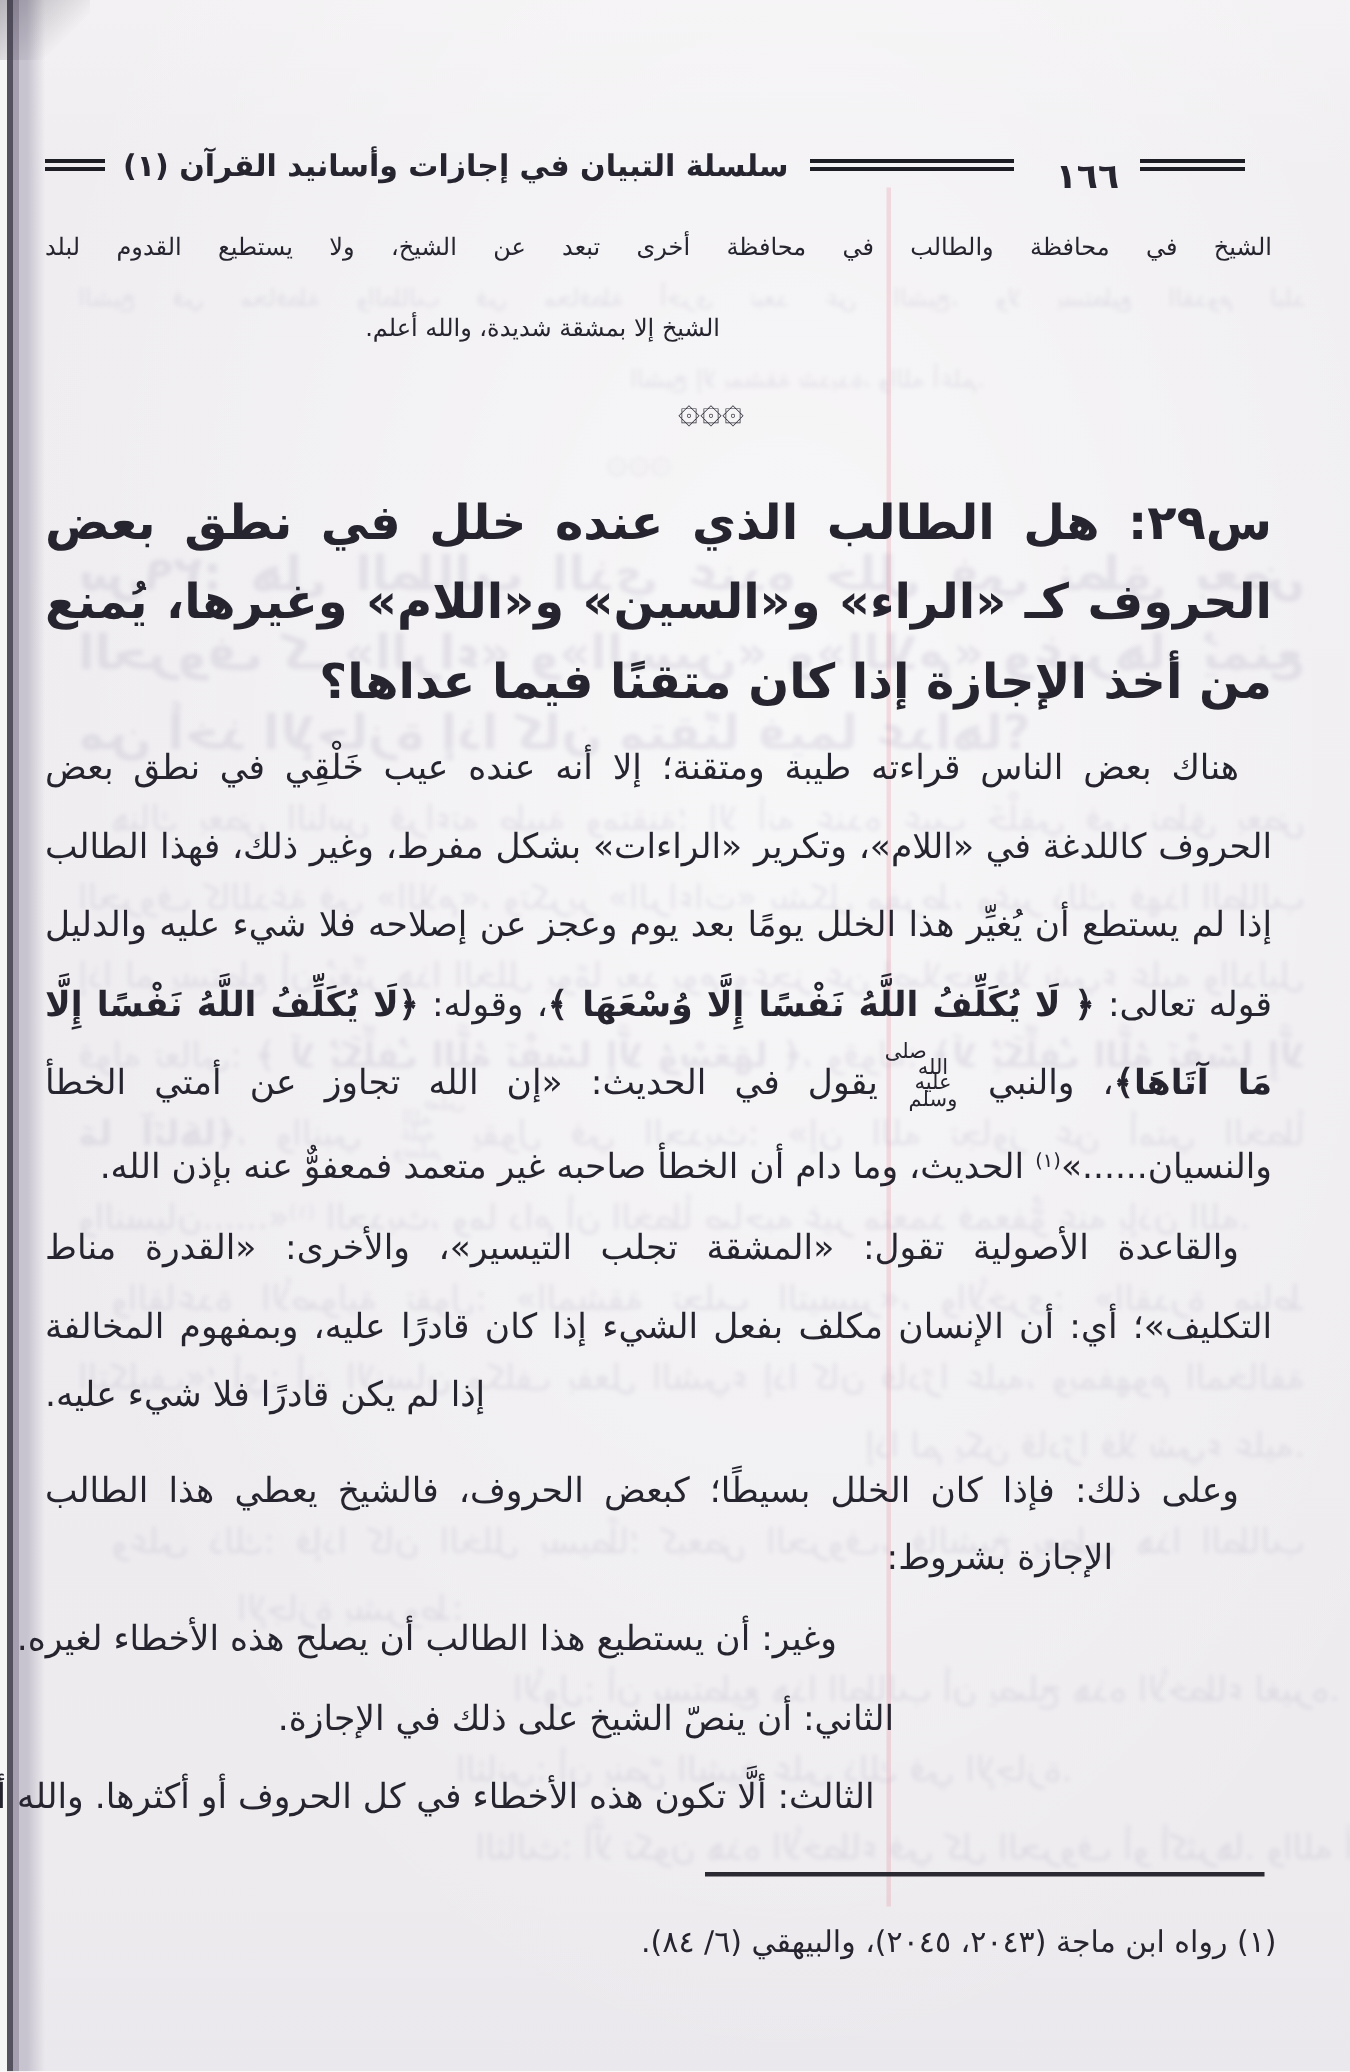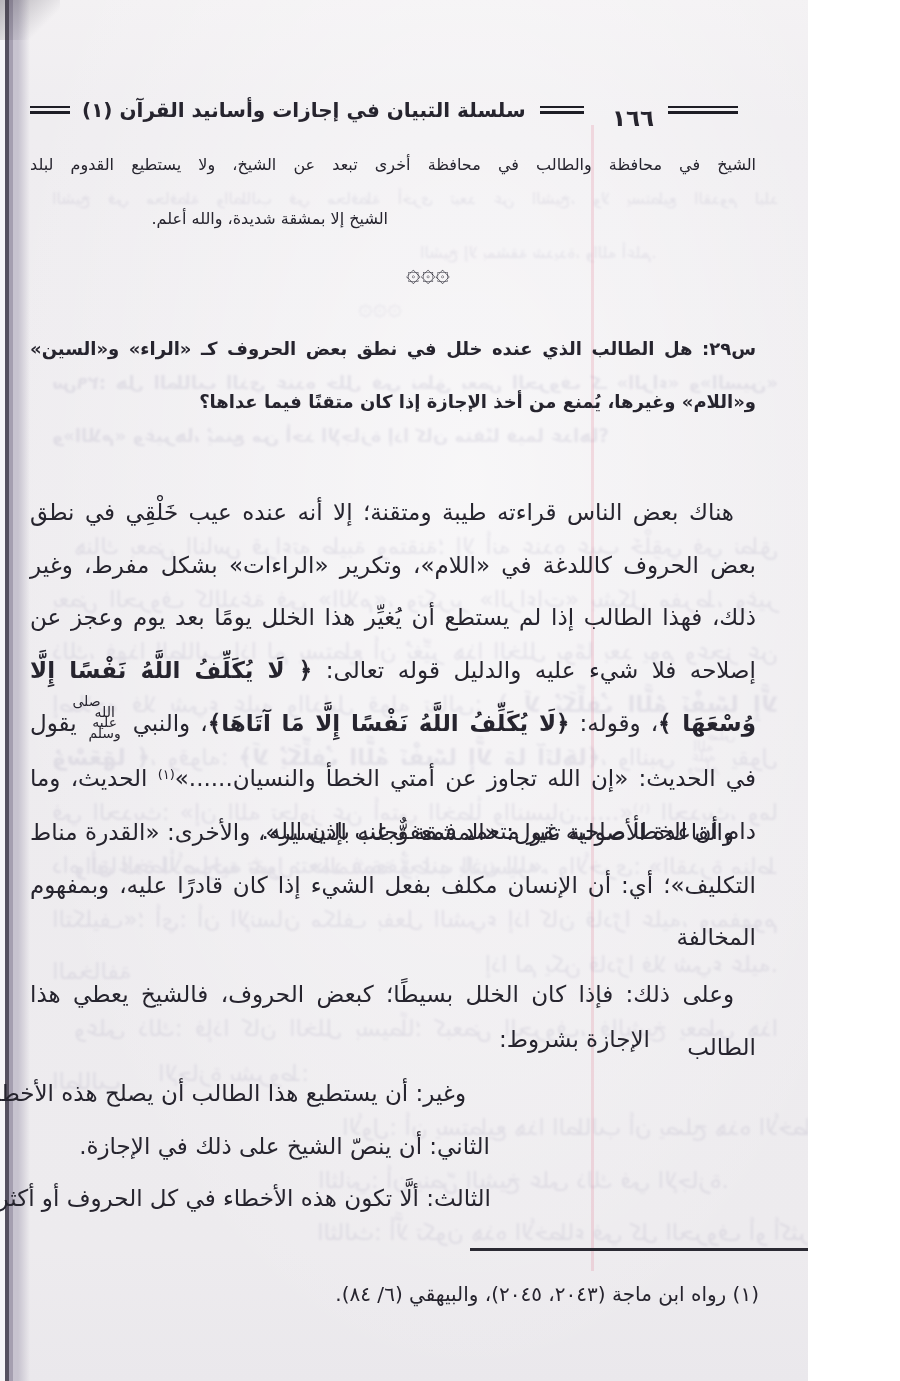--- a/index.html
+++ b/index.html
@@ -1,18 +1,18 @@
 <!DOCTYPE html>
 <html lang="ar"><head>
 <meta charset="utf-8">
 <style>
   html,body{margin:0;padding:0;}
   .page{
     position:relative;
-    width:808px;height:1381px;
+    width:900px;height:1381px;
     font-family:"DejaVu Sans",sans-serif;
     color:#26242e;
     background:
       radial-gradient(ellipse at 58% 35%, rgba(255,255,255,.55), rgba(255,255,255,0) 72%),
       linear-gradient(180deg,#f3f1f3 0,#efedf0 120px,#edebee 1250px,#eae8ec 1381px);
     overflow:hidden;
   }
   
   .edge-left{
     position:absolute;left:0;top:0;bottom:0;width:30px;
@@ -51,32 +51,32 @@
   .content p,.content h2{margin:0;}
   .bodyline{font-size:16px;line-height:34px;}
   .just-all{position:absolute;left:0;right:0;text-align:justify;text-align-last:justify;}
   .shortline{position:absolute;white-space:nowrap;}
   .cont1{top:148px;}
   .cont2{top:202px;right:368px;}
   .ornament{position:absolute;top:258px;left:0;right:0;text-align:center;
     transform:translateX(35px); 
     font-size:25px;letter-spacing:14px;color:#2d2c37;}
   .question{position:absolute;top:322px;left:0;right:0;
-    font-size:18px;font-weight:bold;line-height:53px;
+    font-size:32px;font-weight:bold;line-height:53px;
     text-align:justify;margin:0;}
   .para{position:absolute;left:0;right:0;font-size:23px;line-height:52.5px;
     text-align:justify;text-indent:22px;}
   .answer{top:486px;}
   .a2main{top:806px;text-align-last:justify;}
   .a2last{top:913px;left:0;font-size:23px;line-height:34px;}
   .a3main{top:968px;text-align-last:justify;}
   .a3last{top:1022px;right:106px;font-size:23px;line-height:34px;}
   .cond{font-size:23px;line-height:34px;}
   .c1{top:1076px;right:290px;}
-  .c2{top:1129px;right:266px;}
+  .c2{top:1129px;right:252px;}
   .c3{top:1181px;right:265px;}
   
   .run-quran{font-weight:bold;}
   .run-ref{font-size:13px;vertical-align:7px;}
   .saw{display:inline-block;width:36px;font-size:14px;line-height:10.5px;
     text-align:center;vertical-align:-7px;white-space:normal;}
   
   .fn-sep{position:absolute;left:470px;top:1248px;width:373px;height:2.5px;
     background:#2b2a33;}
   .footnote{position:absolute;top:1262px;right:33px;font-size:20px;line-height:32px;
@@ -129,20 +129,21 @@
     <p class="bodyline just-all cont1">الشيخ في محافظة والطالب في محافظة أخرى تبعد عن الشيخ، ولا يستطيع القدوم لبلد</p>
     <p class="bodyline shortline cont2">الشيخ إلا بمشقة شديدة، والله أعلم.</p>
 
     <div class="ornament">۞۞۞</div>
 
     <h2 class="question">س٢٩: هل الطالب الذي عنده خلل في نطق بعض الحروف كـ «الراء» و«السين» و«اللام» وغيرها، يُمنع من أخذ الإجازة إذا كان متقنًا فيما عداها؟</h2>
 
     <p class="para answer"><span>هناك بعض الناس قراءته طيبة ومتقنة؛ إلا أنه عنده عيب خَلْقِي في نطق بعض الحروف كاللدغة في «اللام»، وتكرير «الراءات» بشكل مفرط، وغير ذلك، فهذا الطالب إذا لم يستطع أن يُغيِّر هذا الخلل يومًا بعد يوم وعجز عن إصلاحه فلا شيء عليه والدليل قوله تعالى: </span><span class="run-quran">﴿ لَا يُكَلِّفُ اللَّهُ نَفْسًا إِلَّا وُسْعَهَا ﴾</span><span>، وقوله: </span><span class="run-quran">﴿لَا يُكَلِّفُ اللَّهُ نَفْسًا إِلَّا مَا آتَاهَا﴾</span><span>، والنبي </span><span class="saw">صلى الله عليه وسلم</span><span> يقول في الحديث: «إن الله تجاوز عن أمتي الخطأ والنسيان......»</span><span class="run-ref">(١)</span><span> الحديث، وما دام أن الخطأ صاحبه غير متعمد فمعفوٌّ عنه بإذن الله.</span></p>
 
     <p class="para a2main">والقاعدة الأصولية تقول: «المشقة تجلب التيسير»، والأخرى: «القدرة مناط التكليف»؛ أي: أن الإنسان مكلف بفعل الشيء إذا كان قادرًا عليه، وبمفهوم المخالفة</p>
+    <p class="shortline a2last">إذا لم يكن قادرًا فلا شيء عليه.</p>
 
     <p class="para a3main">وعلى ذلك: فإذا كان الخلل بسيطًا؛ كبعض الحروف، فالشيخ يعطي هذا الطالب</p>
     <p class="shortline a3last">الإجازة بشروط:</p>
 
     <p class="shortline cond c1">وغير: أن يستطيع هذا الطالب أن يصلح هذه الأخطاء لغيره.</p>
     <p class="shortline cond c2">الثاني: أن ينصّ الشيخ على ذلك في الإجازة.</p>
     <p class="shortline cond c3">الثالث: ألَّا تكون هذه الأخطاء في كل الحروف أو أكثرها. والله أعلم.</p>
 
   </main>
 

